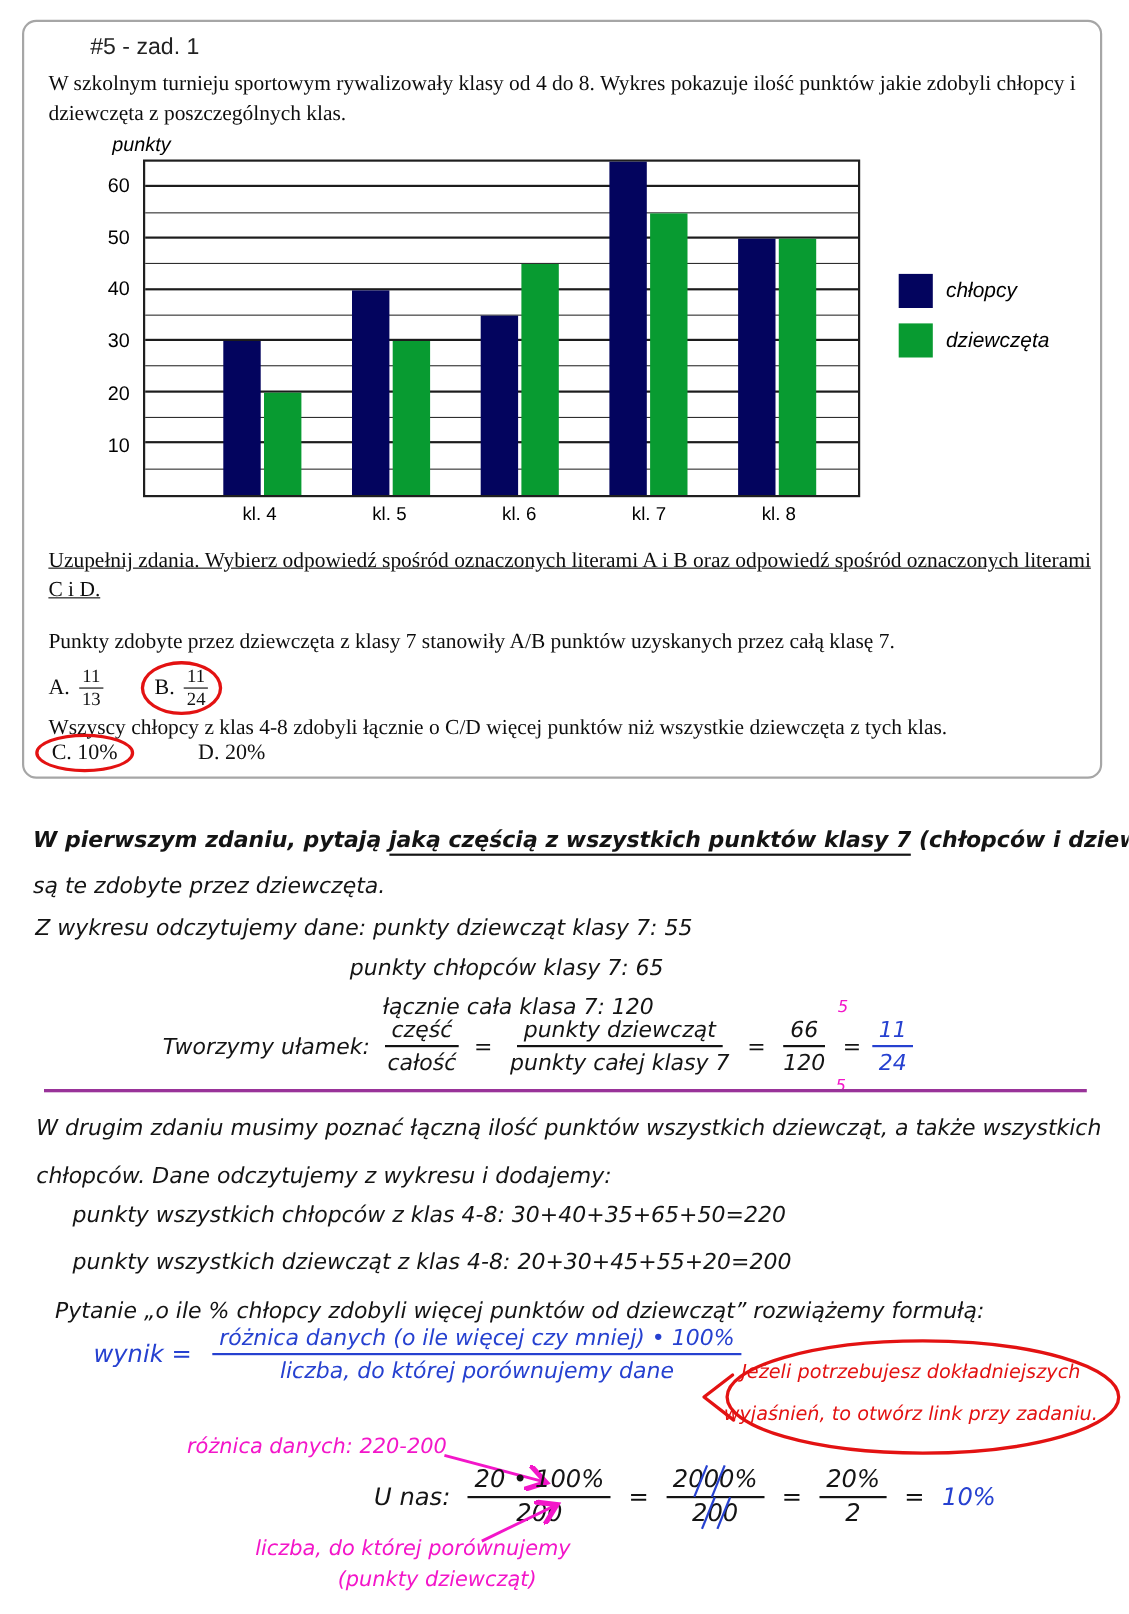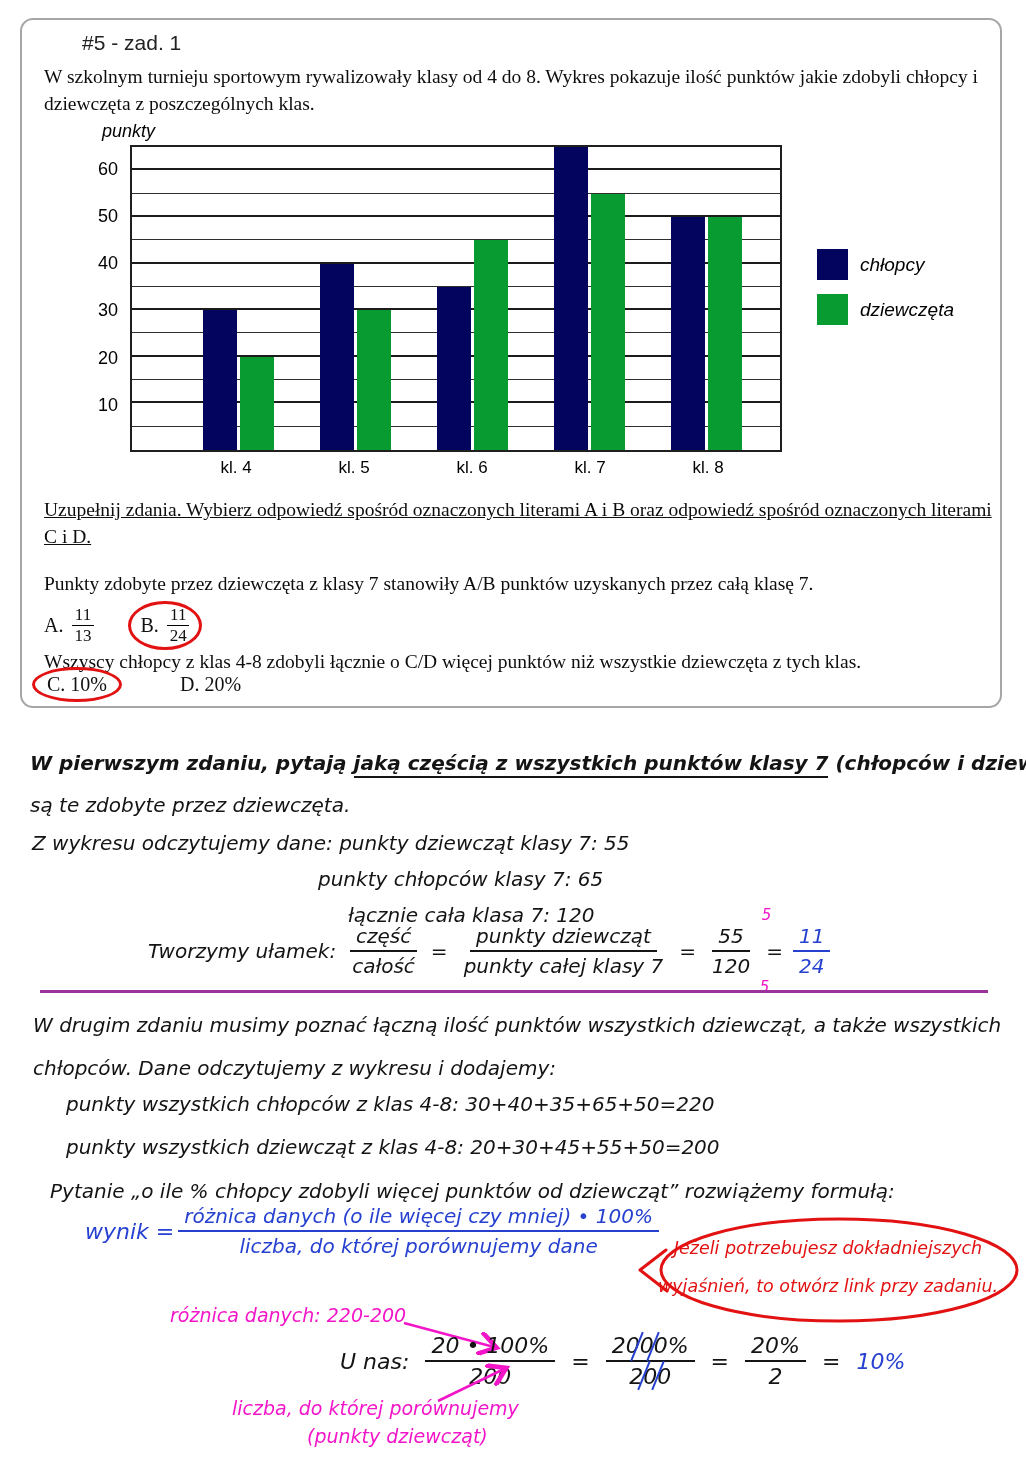--- a/index.html
+++ b/index.html
@@ -197,39 +197,39 @@
   </span>
   <span>=</span>
   <span class="frac">
     <span class="num">punkty dziewcząt</span>
     <span class="den">punkty całej klasy 7</span>
   </span>
   <span>=</span>
   <span class="frac">
     <span class="cancel5-top hw">5</span>
     <span class="cancel5-bot hw">5</span>
-    <span class="num">55</span>
+    <span class="num">66</span>
     <span class="den">120</span>
   </span>
   <span>=</span>
   <span class="frac blue">
     <span class="num">11</span>
     <span class="den">24</span>
   </span>
 </div>
 
 <div class="divider"></div>
 
 <div class="hw-line hw" style="left:33px;top:1013px;">W drugim zdaniu musimy poznać łączną ilość punktów wszystkich dziewcząt, a także wszystkich</div>
 <div class="hw-line hw" style="left:33px;top:1056px;">chłopców. Dane odczytujemy z wykresu i dodajemy:</div>
 <div class="hw-line hw" style="left:66px;top:1092px;">punkty wszystkich chłopców z klas 4-8:  30+40+35+65+50=220</div>
-<div class="hw-line hw" style="left:66px;top:1135px;">punkty wszystkich dziewcząt z klas 4-8:  20+30+45+55+50=200</div>
+<div class="hw-line hw" style="left:66px;top:1135px;">punkty wszystkich dziewcząt z klas 4-8:  20+30+45+55+20=200</div>
 <div class="hw-line hw" style="left:50px;top:1179px;">Pytanie „o ile % chłopcy zdobyli więcej punktów od dziewcząt” rozwiążemy formułą:</div>
 
-<div class="frow hw blue" style="left:85px;top:1198px;height:66px;gap:4px;font-size:20px;">
+<div class="frow hw blue" style="left:85px;top:1198px;height:66px;gap:19px;font-size:20px;">
   <span style="font-size:22px;">wynik =</span>
   <span class="frac">
     <span class="num">różnica danych (o ile więcej czy mniej) • 100%</span>
     <span class="den">liczba, do której porównujemy dane</span>
   </span>
 </div>
 
 <div class="note-box">
   <svg class="svg-abs" width="384" height="112" viewBox="0 0 384 112">
     <ellipse cx="203" cy="56" rx="178" ry="51" fill="none" stroke="#e31212" stroke-width="3"></ellipse>

